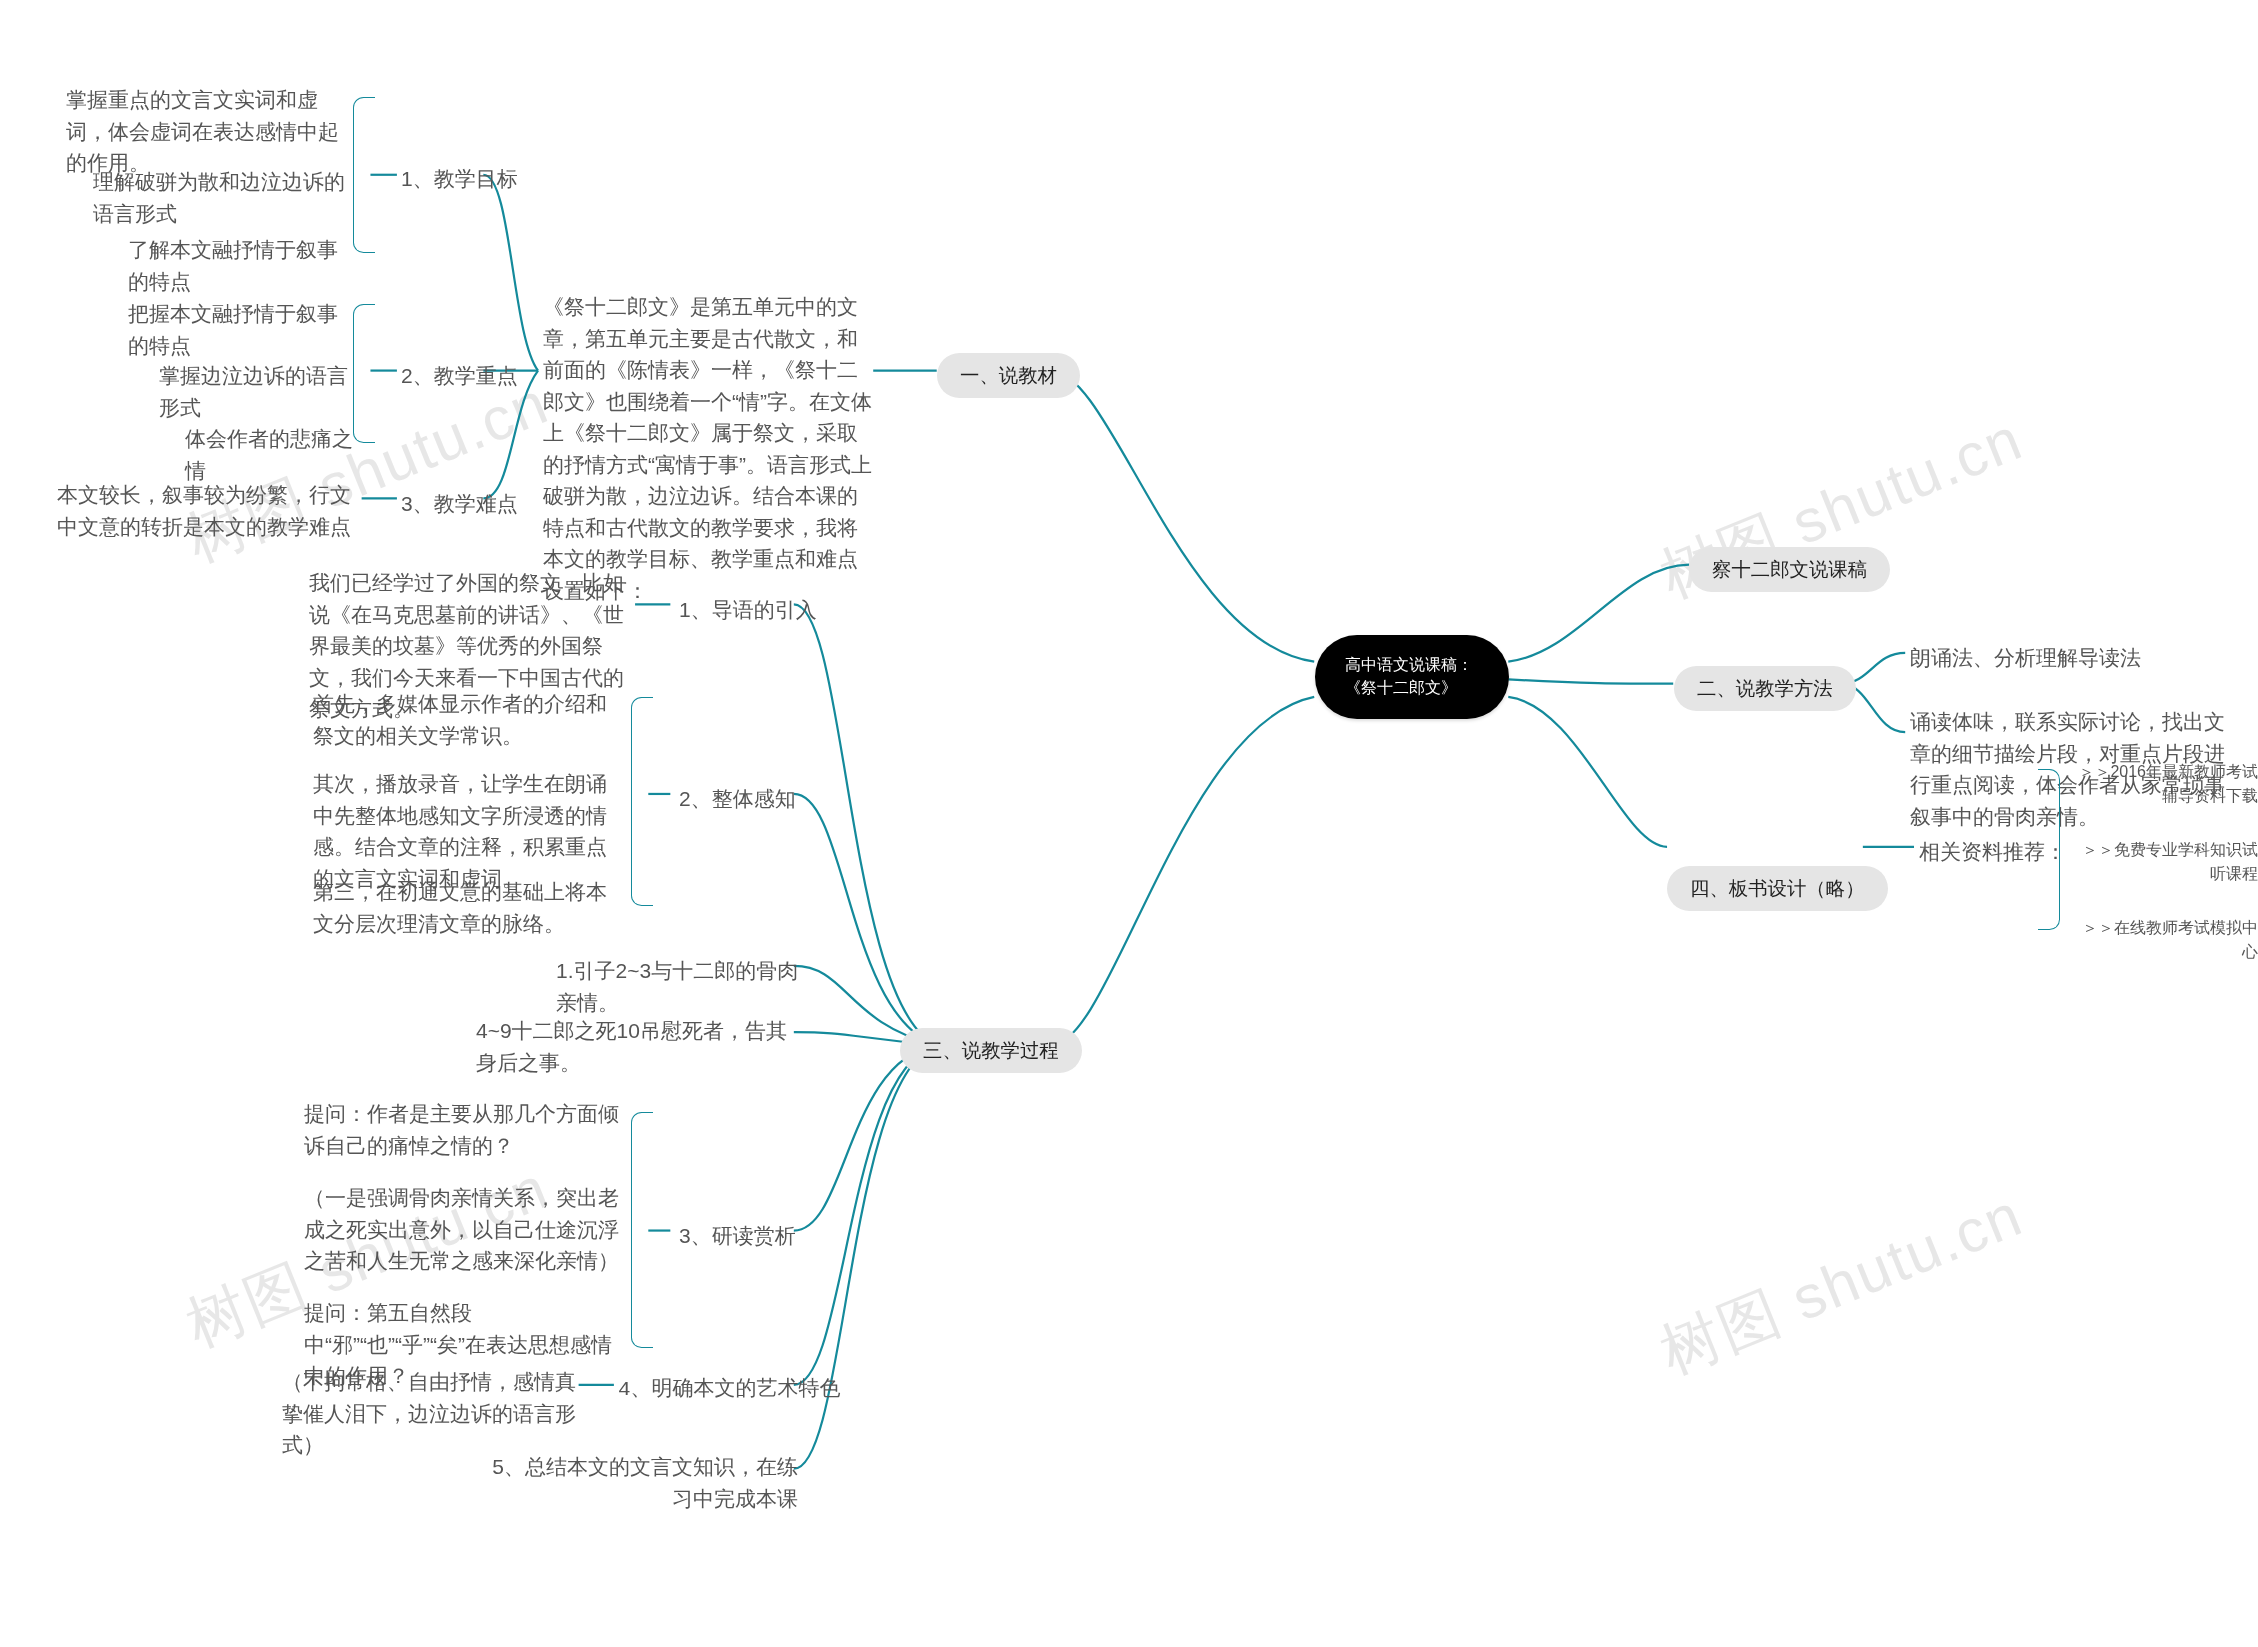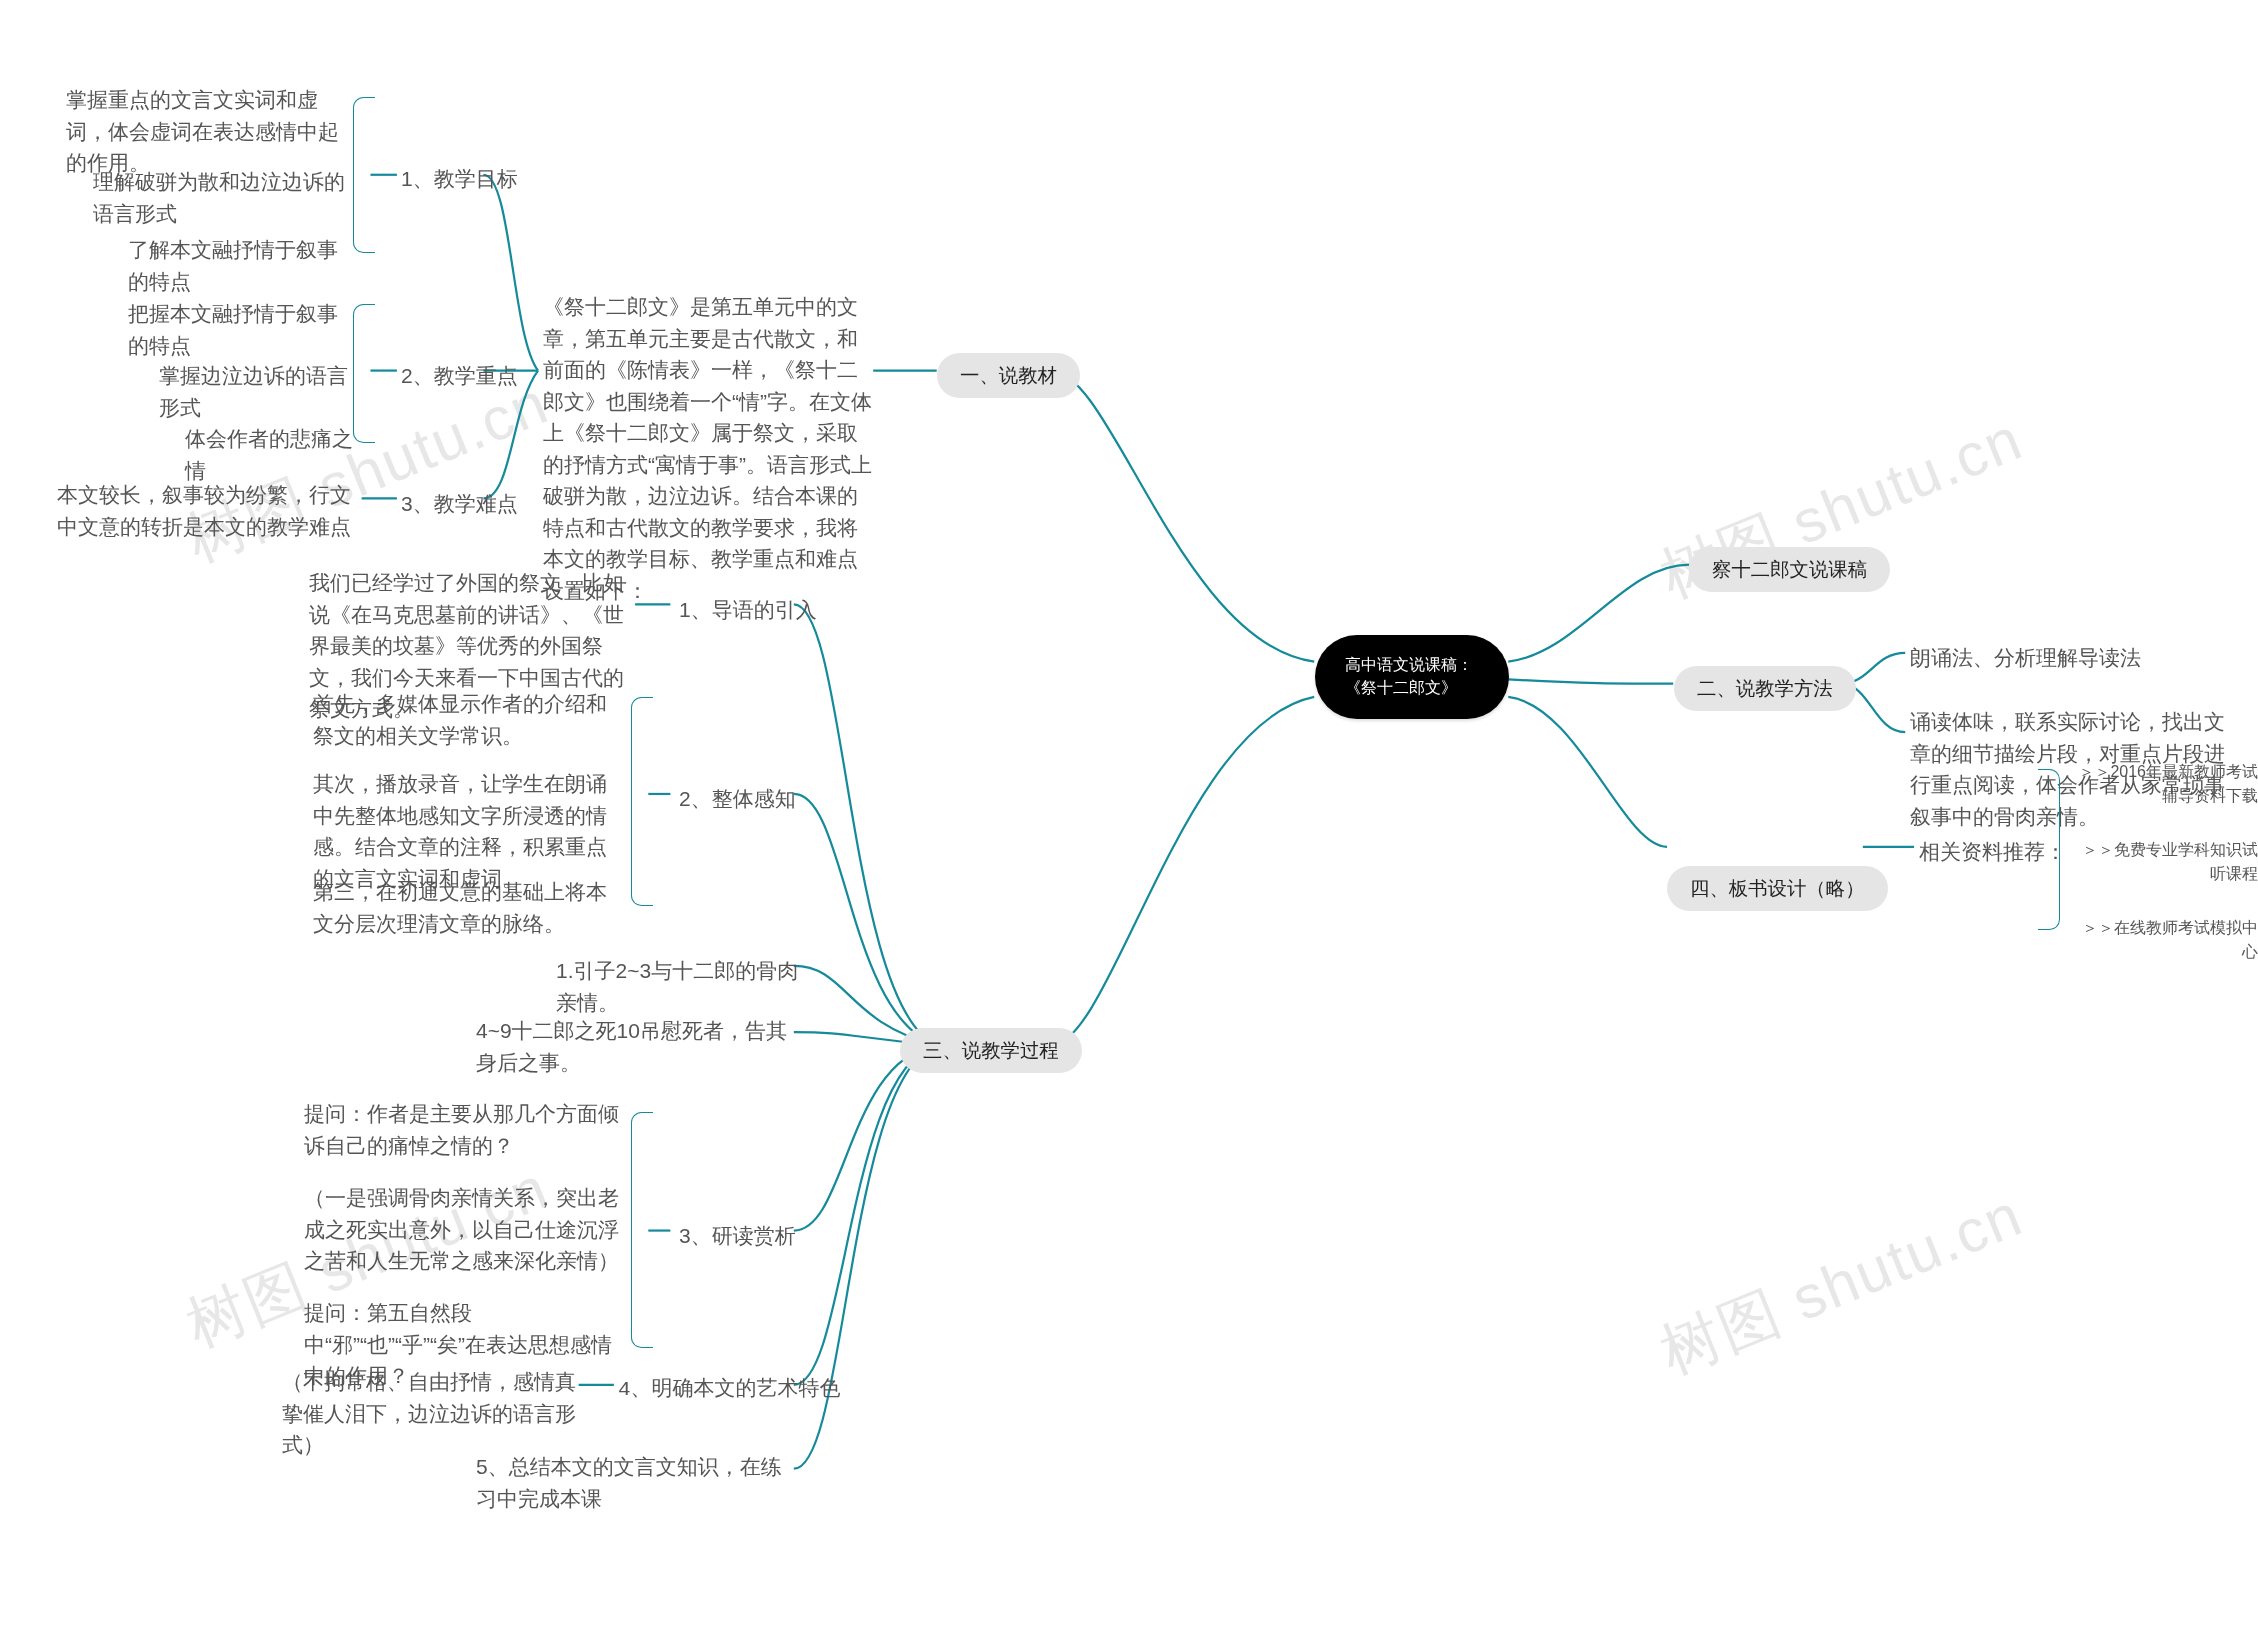--- a/index.html
+++ b/index.html
@@ -185,14 +185,14 @@
 
 <div class="node leaf" style="left:679px; top:1220px;">3、研读赏析</div>
 <div class="bracket" style="left:631px; top:1112px; height:234px;"></div>
 <div class="node leaf" style="left:304px; top:1098px; max-width:322px;">提问：作者是主要从那几个方面倾诉自己的痛悼之情的？</div>
 <div class="node leaf" style="left:304px; top:1182px; max-width:322px;">（一是强调骨肉亲情关系，突出老成之死实出意外，以自己仕途沉浮之苦和人生无常之感来深化亲情）</div>
 <div class="node leaf" style="left:304px; top:1297px; max-width:322px;">提问：第五自然段中“邪”“也”“乎”“矣”在表达思想感情中的作用？</div>
 
 <div class="node leaf" style="left:618px; top:1374px;font-family:Liberation Mono, monospace;">4、明确本文的艺术特色</div>
 <div class="node leaf" style="left:282px; top:1366px; max-width:296px;">（不拘常格、自由抒情，感情真挚催人泪下，边泣边诉的语言形式）</div>
 
-<div class="node leaf" style="left:476px; top:1451px; max-width:322px;">5、总结本文的文言文知识，在练习中完成本课</div>
+<div class="node leaf" style="left:476px; top:1451px; max-width:322px;text-align:right;">5、总结本文的文言文知识，在练习中完成本课</div>
 
 
 </body></html>

